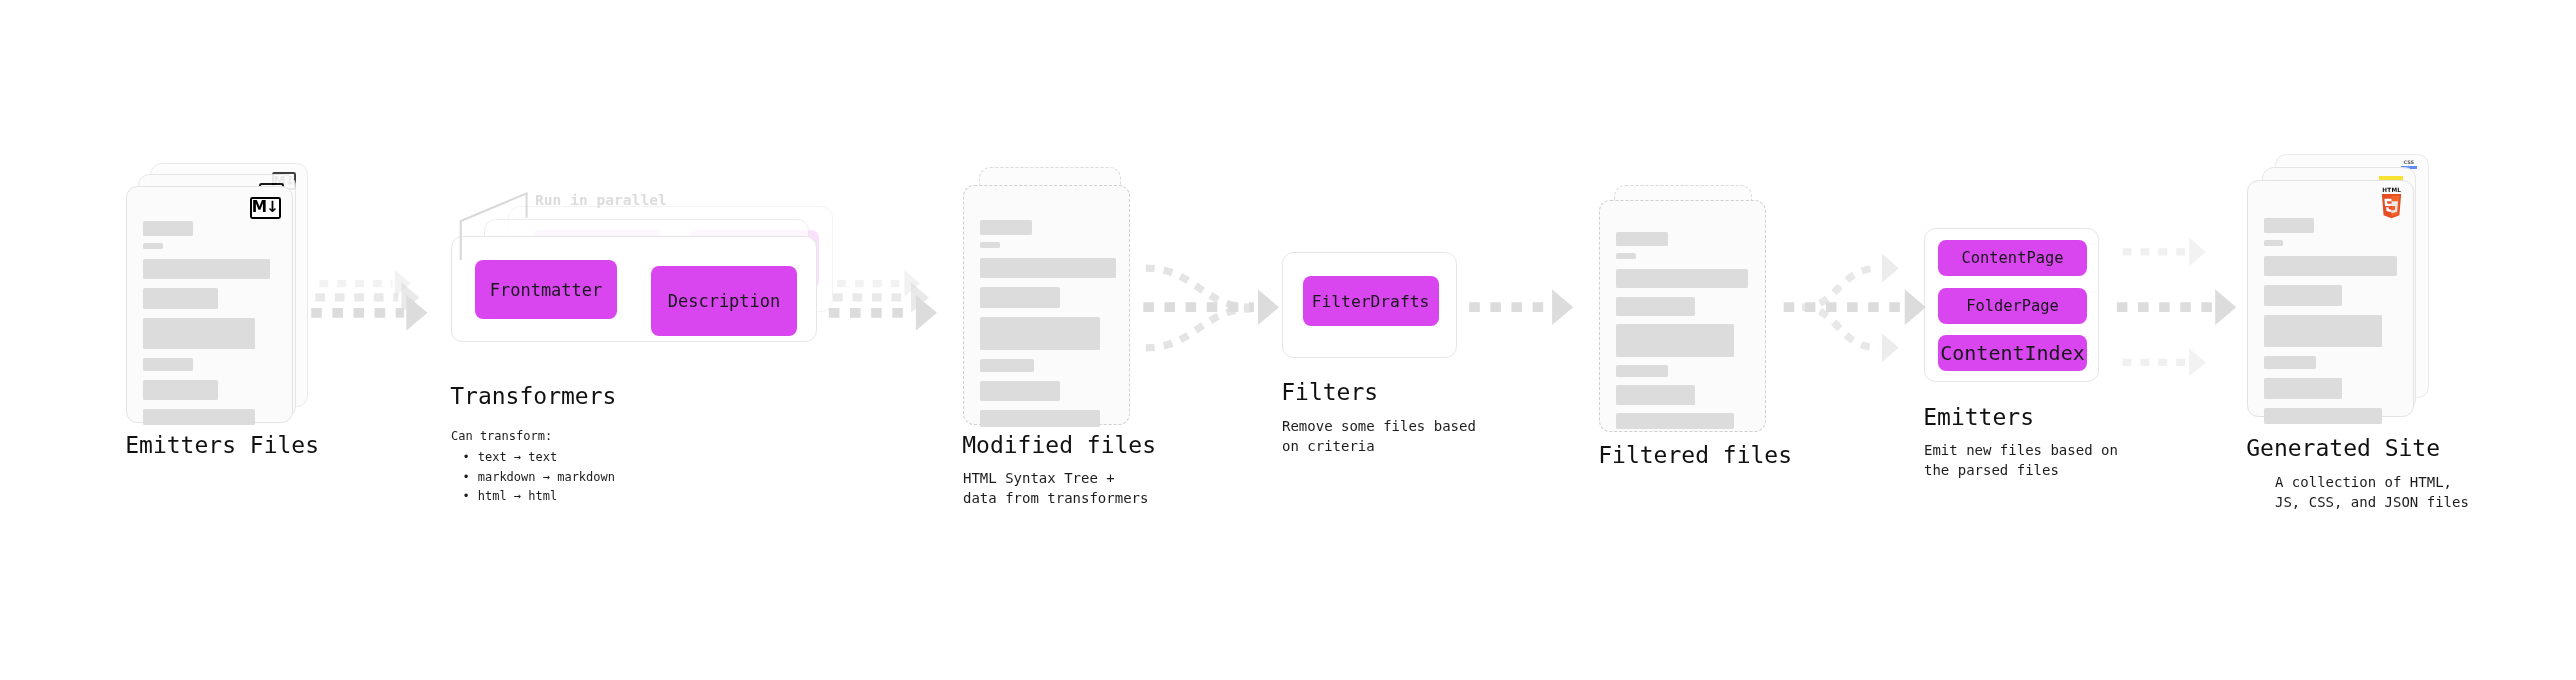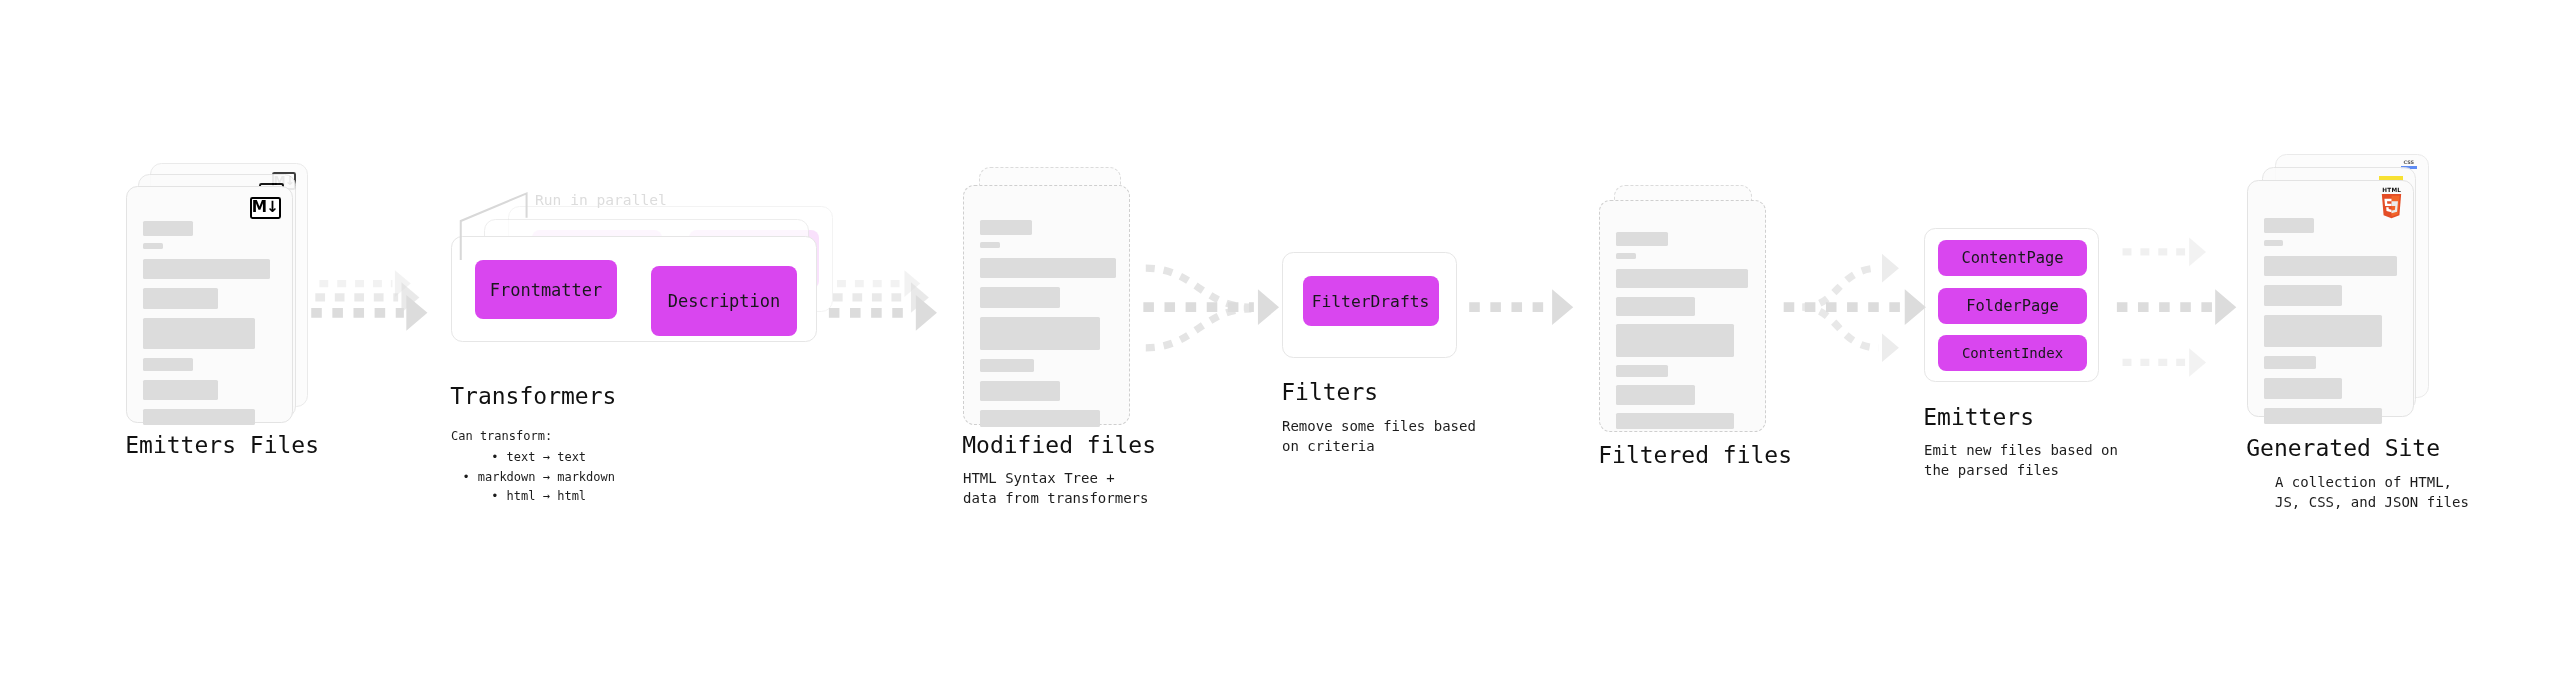--- a/index.html
+++ b/index.html
@@ -154,21 +154,21 @@
     white-space: nowrap;
   }
   .bullets {
     position: absolute;
     font-size: 12px;
     line-height: 19.5px;
     color: #1c1c1c;
   }
   .bullets .lead { margin: 0 0 1.6px 0; }
   .bullets ul { list-style: none; margin: 0; padding: 0 0 0 11.4px; }
-  .bullets li { white-space: pre; text-align: center; }
+  .bullets li { white-space: pre; }
   .bullets li::before { content: "\2022"; margin-right: 8.1px; }
 
   svg.overlay {
     position: absolute;
     left: 0; top: 0;
     width: 2576px; height: 681px;
     pointer-events: none;
   }
 </style>
 </head>
@@ -225,21 +225,21 @@
         <div class="pill ghost1" style="left:180px; top:23px; width:130px; height:59px;"></div>
       </div>
 
       <div class="group-box" style="left:0px; top:41px; width:366px; height:106px;">
         <div class="pill" style="left:23px; top:23px; width:142px; height:59px;">Frontmatter</div>
         <div class="pill" style="left:199px; top:29px; width:146px; height:70px;">Description</div>
       </div>
 
     </div>
 
-    <div class="parallel-label" style="left:84px; top:-4.1px;">Run in parallel</div>
+    <div class="parallel-label" style="left:84px; top:-4.1px;font-weight:bold;">Run in parallel</div>
 
     <div class="title" style="left:-0.8px; top:187px;">Transformers</div>
 
     <div class="bullets" style="left:0px; top:232px;">
       <div class="lead">Can transform:</div>
       <ul>
         <li>text → text</li>
         <li>markdown → markdown</li>
         <li>html → html</li>
       </ul>
@@ -292,21 +292,21 @@
         </div>
       </div>
     </div>
     <div class="title" style="left:-0.8px; top:256px;">Filtered files</div>
   </div>
 
   <div class="node" style="left:1924px; top:228px;">
     <div class="group-box" style="left:0px; top:0px; width:175px; height:154px;">
       <div class="pill" style="left:13px; top:11.4px; width:149px; height:36px; font-size:15.4px;">ContentPage</div>
       <div class="pill" style="left:13px; top:59px; width:149px; height:36px; font-size:15.4px;">FolderPage</div>
-      <div class="pill" style="left:13px; top:106px; width:149px; height:36px; font-size:14px;">ContentIndex</div>
+      <div class="pill" style="left:13px; top:106px; width:149px; height:36px; font-size:20px;">ContentIndex</div>
     </div>
     <div class="title" style="left:-0.8px; top:175px;">Emitters</div>
     <div class="subtitle" style="left:0px; top:213px;">Emit new files based on
 the parsed files</div>
   </div>
 
   <div class="node" style="left:2247px; top:154px;">
     <div class="doc-stack" style="width:195px; height:276px;">
 
       <div class="doc-card back2" style="left:28.4px; top:0px; width:154px; height:244px;">

